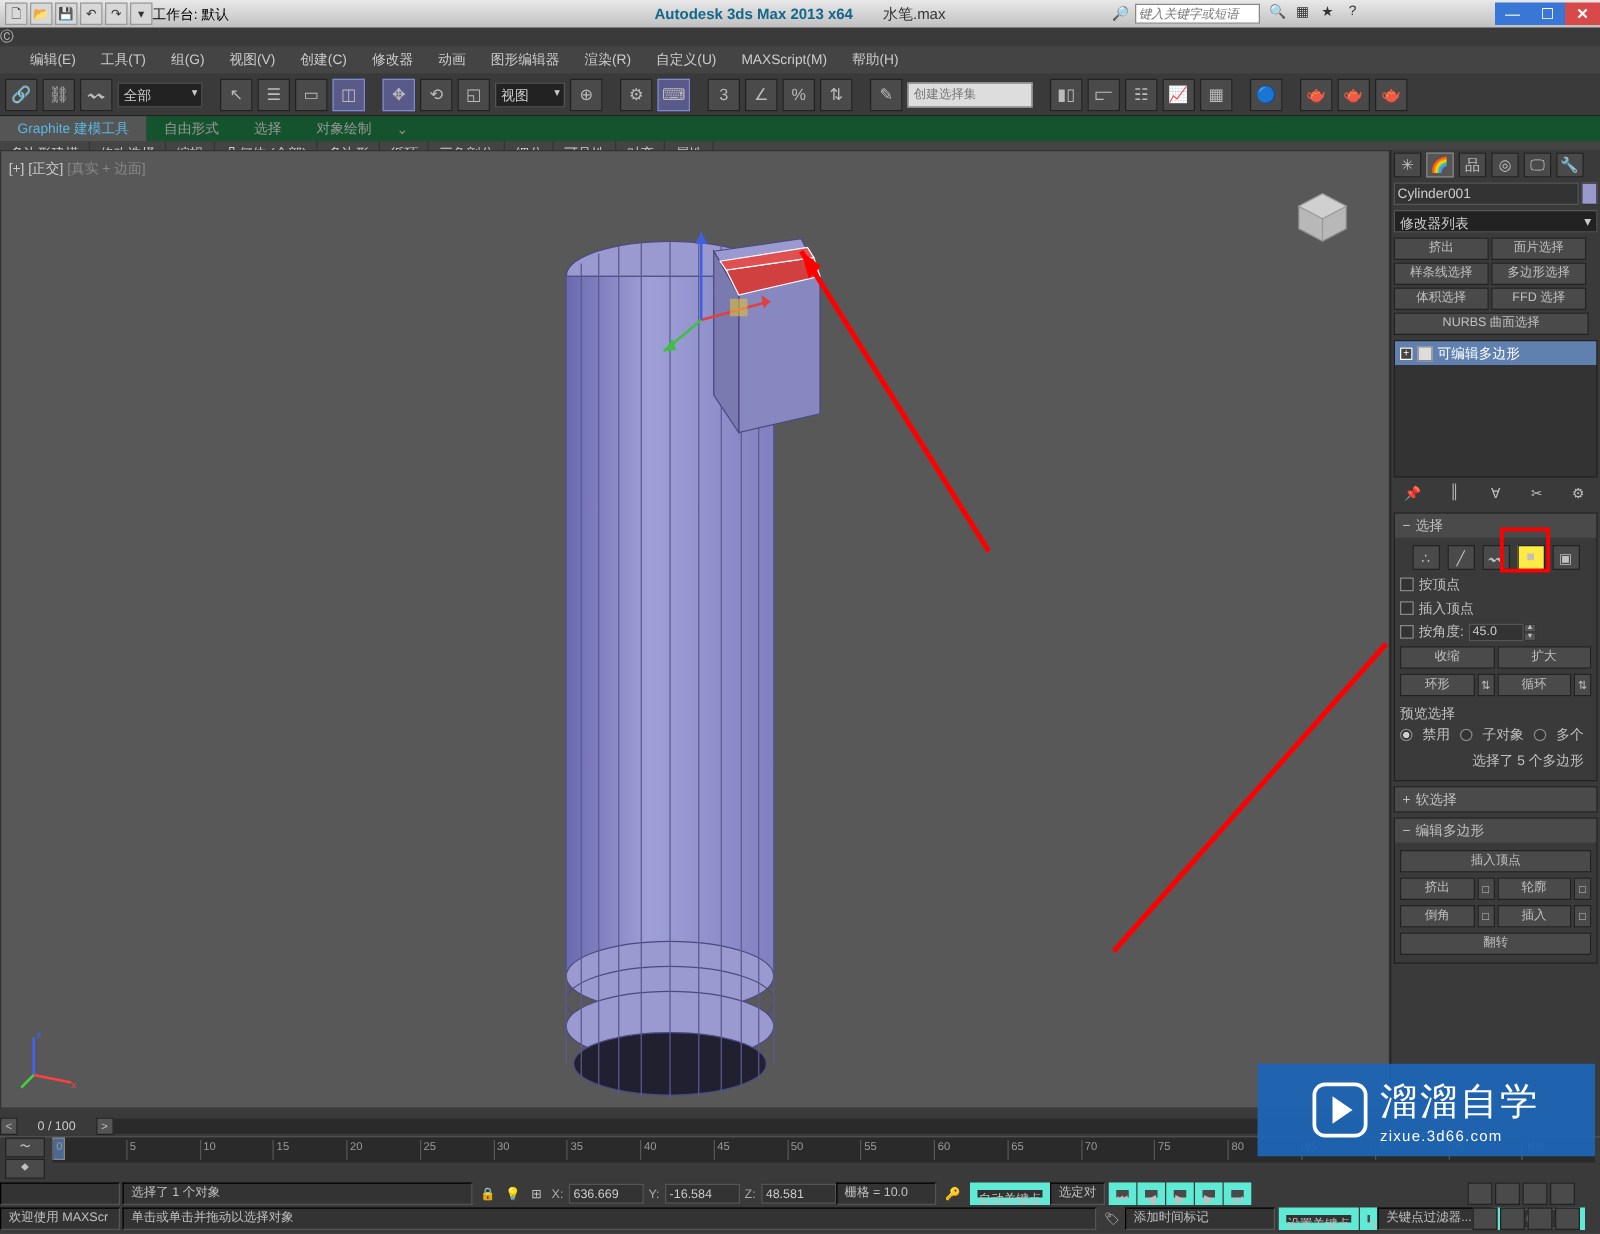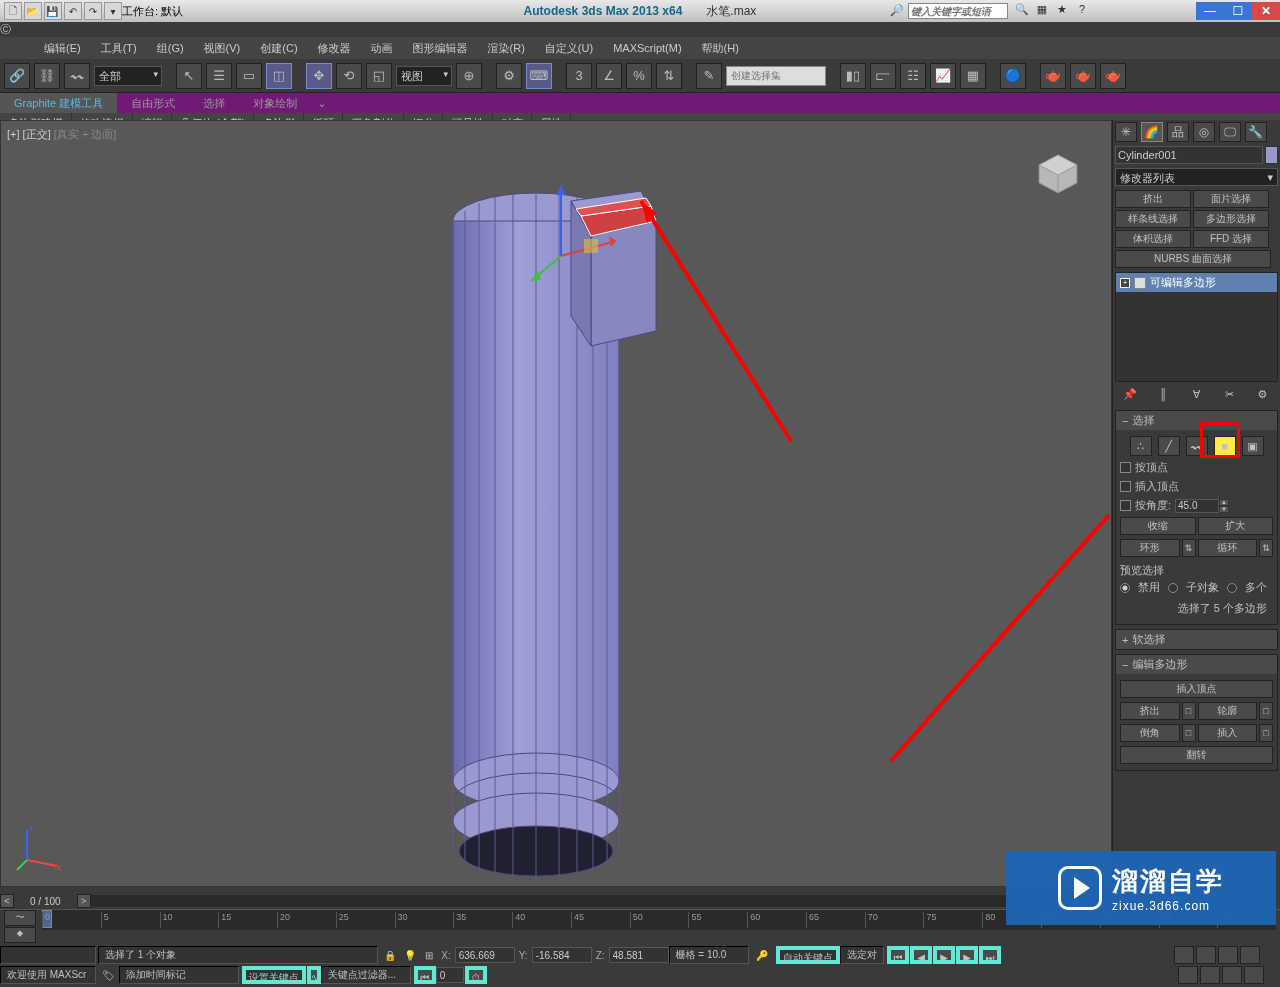--- a/index.html
+++ b/index.html
@@ -7,44 +7,44 @@
 
 
 .titlebar { height: 22px; background: linear-gradient(to bottom, #e8e8e8, #c0c0c0); display: flex; align-items: center; position: relative; }
 .titlebar .qat { display: flex; padding-left: 4px; gap: 2px; }
 .titlebar .qat-btn { width: 18px; height: 18px; background: #d8d8d8; border: 1px solid #999; display: flex; align-items: center; justify-content: center; font-size: 10px; color: #333; }
 .titlebar .workspace { color: #000; font-size: 11px; }
 .titlebar .title-center { position: absolute; left: 50%; transform: translateX(-50%); display: flex; align-items: center; }
 .titlebar .app-title { color: #14668a; font-weight: bold; font-size: 12px; margin-right: 24px; }
 .titlebar .file-title { color: #333; font-size: 12px; }
 .titlebar .search-area { position: absolute; right: 190px; display: flex; align-items: center; }
-.titlebar .search-input { width: 100px; height: 16px; background: #fff; border: 1px solid #888; font-size: 10px; color: #888; padding: 0 2px; font-style: italic; font-weight: bold; }
+.titlebar .search-input { width: 100px; height: 16px; background: #fff; border: 1px solid #888; font-size: 10px; color: #888; padding: 0 2px; font-style: italic; }
 .titlebar .search-icons { display: flex; gap: 4px; margin-left: 6px; }
 .titlebar .search-icons span { width: 16px; height: 16px; display: inline-block; font-size: 11px; color: #333; text-align: center; }
 .titlebar .winbtns { position: absolute; right: 0; display: flex; }
 .titlebar .winbtn { width: 28px; height: 18px; display: flex; align-items: center; justify-content: center; font-size: 12px; }
 .titlebar .winbtn.min { background: #3a76d6; color: #fff; }
 .titlebar .winbtn.max { background: #3a76d6; color: #fff; }
 .titlebar .winbtn.close { background: #d84a4a; color: #fff; font-weight: bold; }
 
 
-.menubar { height: 22px; background: #444; display: flex; align-items: center; padding-left: 34px; color: #ccc; }
+.menubar { height: 22px; background: #444; display: flex; align-items: center; padding-left: 14px; color: #ccc; }
 .menubar .menu-item { padding: 0 10px; line-height: 22px; }
 
 
 .toolbar { height: 34px; background: #3a3a3a; border-bottom: 1px solid #222; display: flex; align-items: center; padding: 0 4px; gap: 4px; }
 .toolbar .tool-btn { width: 26px; height: 26px; background: #4a4a4a; border: 1px solid #222; display: flex; align-items: center; justify-content: center; color: #bbb; font-size: 13px; }
 .toolbar .tool-btn.active { background: #5a5a8a; border-color: #7a8ad0; }
 .toolbar .tool-sep { width: 6px; }
 .toolbar .tool-drop { background: #222; border: 1px solid #555; color: #ccc; padding: 2px 16px 2px 4px; height: 20px; font-size: 11px; position: relative; }
 .toolbar .tool-drop::after { content: "▾"; position: absolute; right: 3px; top: 2px; font-size: 9px; }
 .toolbar .tool-input { width: 100px; height: 20px; background: #ddd; border: 1px solid #888; font-size: 10px; padding: 0 4px; }
 
 
-.ribbon { height: 20px; background: #701a75; display: flex; align-items: center; }
+.ribbon { height: 20px; background: #14532d; display: flex; align-items: center; }
 .ribbon .rib-tab { padding: 0 14px; height: 20px; line-height: 20px; color: #999; }
 .ribbon .rib-tab.active { background: #555; color: #5ab8e0; }
 .ribbon .rib-chev { color: #999; padding: 0 6px; }
 
 
 .subribbon { height: 20px; background: #444; display: flex; align-items: center; border-bottom: 1px solid #222; }
 .subribbon .sub-item { padding: 0 8px; height: 20px; line-height: 20px; color: #ccc; border-right: 1px solid #333; }
 
 
 .main { position: absolute; top: 120px; left: 0; right: 0; bottom: 100px; display: flex; }
@@ -112,30 +112,30 @@
 .timeline .tl-icons { position: absolute; left: 4px; top: 0; display: flex; flex-direction: column; gap: 1px; }
 .timeline .tl-icons div { width: 32px; height: 16px; background: #4a4a4a; border: 1px solid #222; font-size: 9px; text-align: center; }
 
 
 .status1 { position: absolute; bottom: 22px; left: 0; right: 16px; height: 20px; background: #3a3a3a; display: flex; align-items: center; font-size: 10px; }
 .status2 { position: absolute; bottom: 2px; left: 0; right: 12px; height: 20px; background: #3a3a3a; display: flex; align-items: center; font-size: 10px; }
 .status-cell { padding: 0 6px; border: 1px inset #555; height: 18px; line-height: 16px; background: #333; margin-right: 2px; }
 .status-cell.wide { flex: 0 0 280px; }
 .status-label { padding: 0 4px; color: #aaa; }
 .status-input { width: 60px; height: 16px; background: #333; border: 1px solid #555; color: #ccc; font-size: 10px; padding: 0 3px; }
-.play-btn { width: 22px; height: 18px; background: #4a4a4a; border: 4px solid #5eead4; text-align: center; line-height: 16px; font-size: 10px; margin-left: 1px; }
+.play-btn { width: 22px; height: 18px; background: #4a4a4a; border: 6px solid #5eead4; text-align: center; line-height: 16px; font-size: 10px; margin-left: 1px; }
 .status-right-icons { position: absolute; right: 4px; display: flex; gap: 2px; }
 .nav-btn { width: 20px; height: 18px; background: #4a4a4a; border: 1px solid #222; }
 
 
 .watermark { position: absolute; bottom: 62px; right: 4px; width: 270px; height: 74px; background: rgba(30,100,180,0.95); display: flex; align-items: center; justify-content: center; gap: 10px; }
 .watermark .wm-play { width: 44px; height: 44px; border: 3px solid #fff; border-radius: 10px; display: flex; align-items: center; justify-content: center; }
 .watermark .wm-play::after { content: ""; width: 0; height: 0; border-left: 16px solid #fff; border-top: 11px solid transparent; border-bottom: 11px solid transparent; margin-left: 4px; }
 .watermark .wm-text { color: #fff; }
-.watermark .wm-text .big { font-size: 26px; font-weight: bold; letter-spacing: 2px; }
+.watermark .wm-text .big { font-size: 30px; font-weight: normal; letter-spacing: 2px; }
 .watermark .wm-text .small { font-size: 12px; letter-spacing: 1px; }
 
 
 .annot-arrow { position: absolute; pointer-events: none; }
 </style>
 </head>
 <body>
 
 <div class="titlebar">
   <div class="qat">
@@ -522,20 +522,21 @@
   <div class="status-right-icons">
     <div class="nav-btn"></div>
     <div class="nav-btn"></div>
     <div class="nav-btn"></div>
     <div class="nav-btn"></div>
   </div>
 </div>
 
 <div class="status2">
   <div class="status-cell" style="width:96px;">欢迎使用  MAXScr</div>
+  <div class="status-cell" style="flex:1;">单击或单击并拖动以选择对象</div>
   <span style="padding:0 4px;">🏷</span>
   <div class="status-cell" style="width:120px;">添加时间标记</div>
   <div class="play-btn" style="width:64px;background:#333;">设置关键点</div>
   <div class="play-btn" style="width:14px;">∿</div>
   <div class="status-cell" style="width:90px;">关键点过滤器...</div>
   <div class="play-btn">⏮</div>
   <input class="status-input" style="width: 28px;" value="0">
   <div class="play-btn">⏱</div>
   <div class="status-right-icons">
     <div class="nav-btn"></div>

